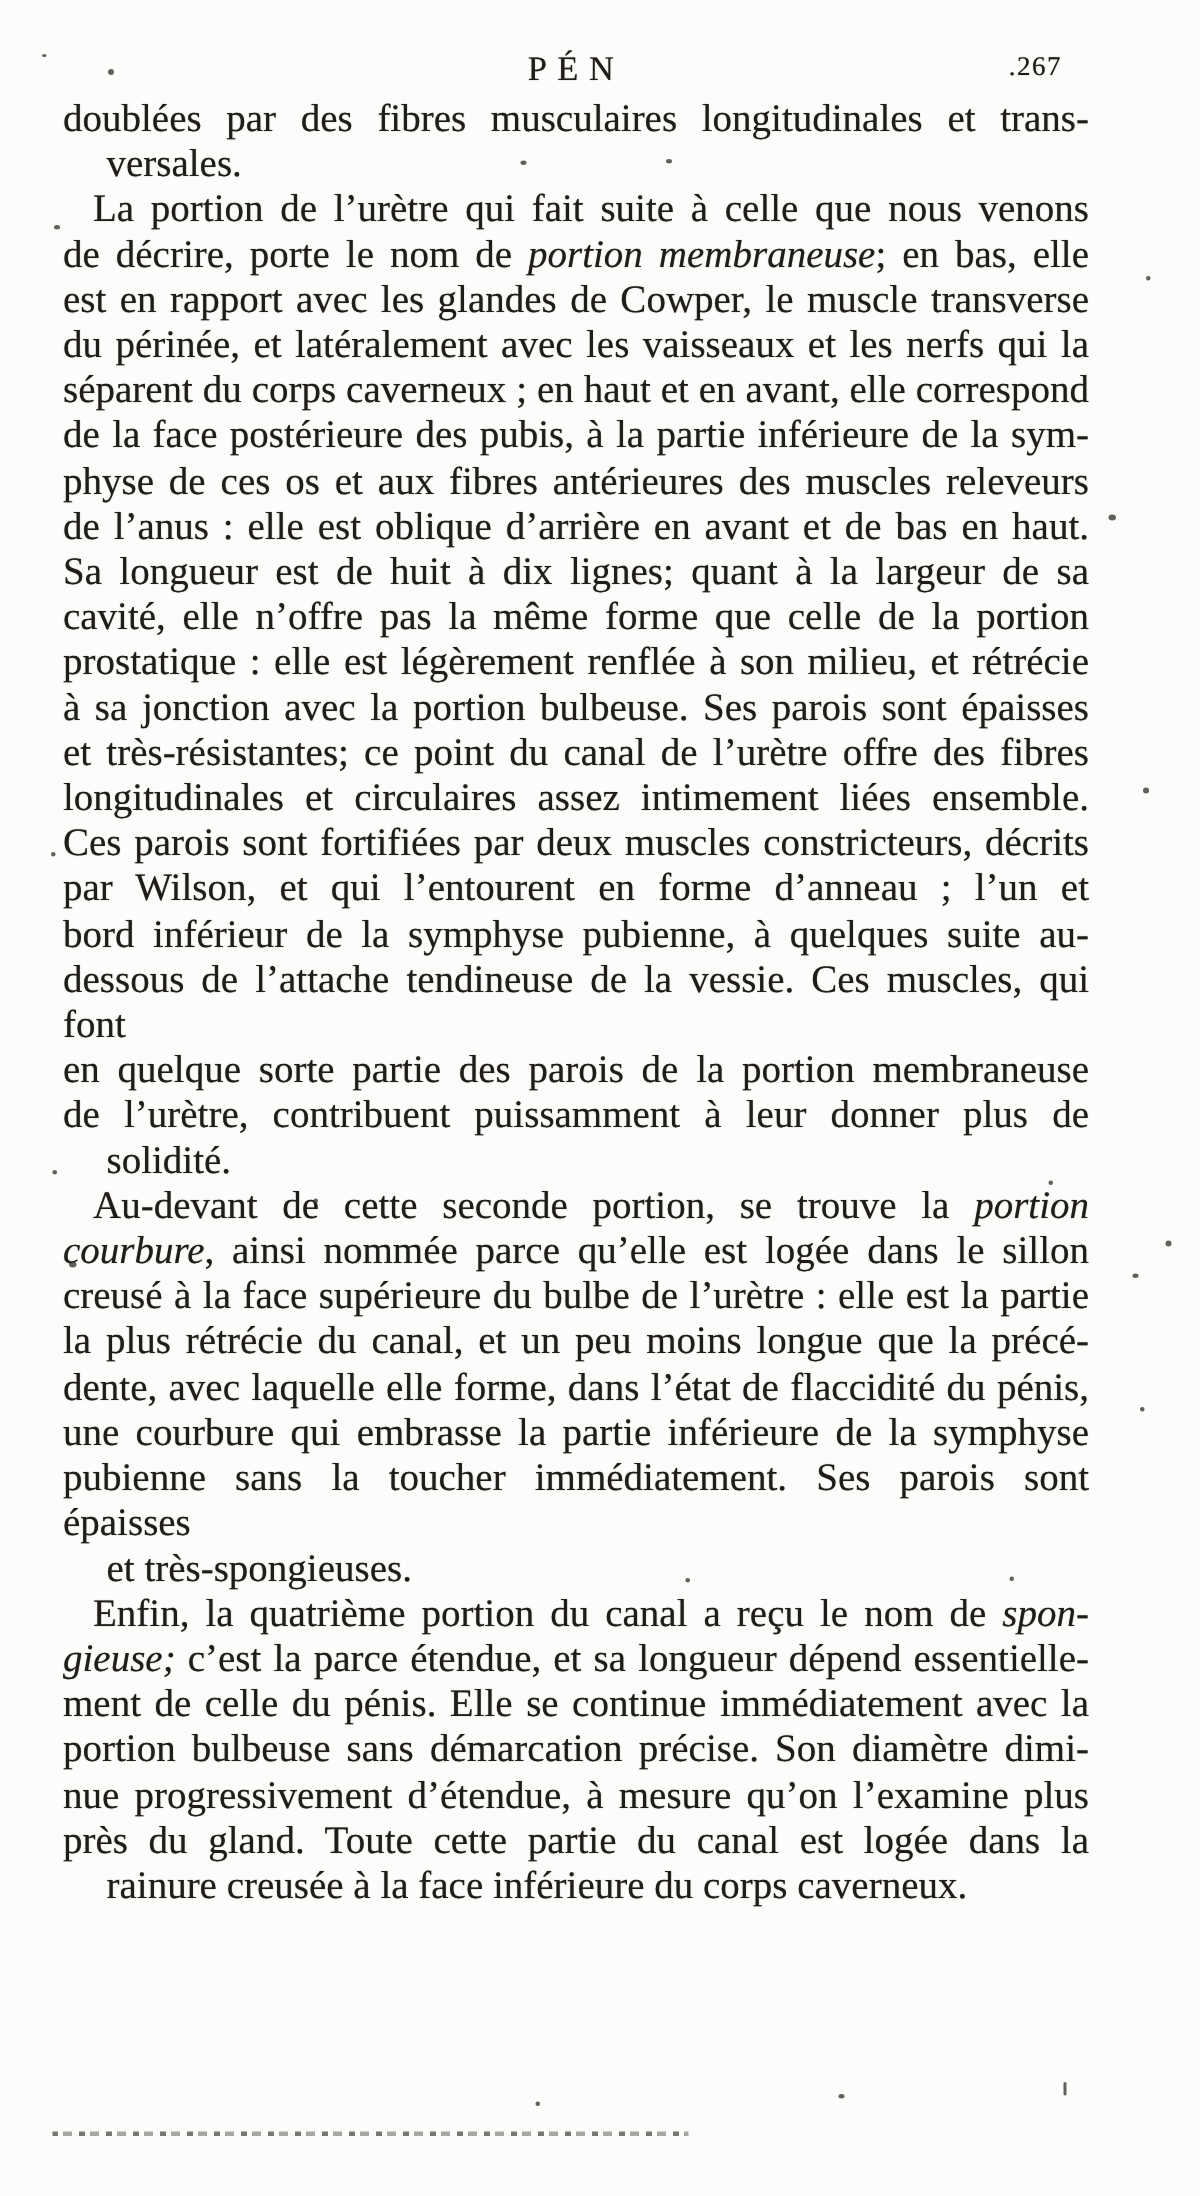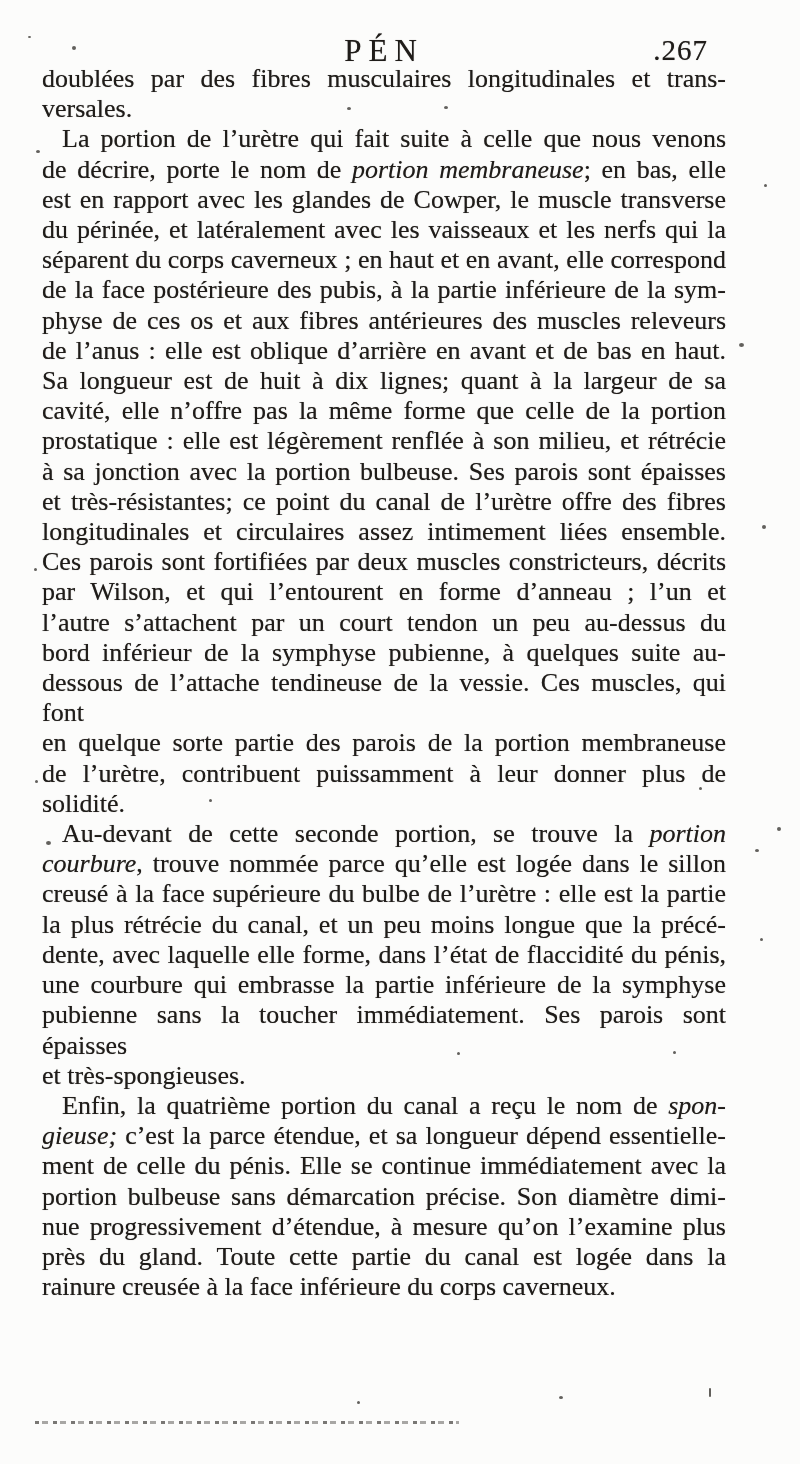--- a/index.html
+++ b/index.html
@@ -16,49 +16,50 @@
     font-family: "Liberation Serif", "DejaVu Serif", serif;
     color: #1f1c19;
   }
   
   .running-head-title {
     position: absolute;
     left: 42px;
     top: 33px;
     width: 684px;
     text-align: center;
-    font-size: 31px;
+    font-size: 23px;
     letter-spacing: 7px;
     text-shadow: 0 0 0.7px rgba(28,25,22,0.65);
   }
   .running-head-page {
     position: absolute;
     top: 34px;
     right: 92px;
-    font-size: 29px;
+    font-size: 18px;
     letter-spacing: 1px;
     text-shadow: 0 0 0.7px rgba(28,25,22,0.65);
   }
   
   .text-column {
     position: absolute;
     left: 42px;
     top: 64px;
     width: 684px;
     font-size: 26px;
     line-height: 30.2px;
     text-shadow: 0 0 0.7px rgba(30,27,23,0.6);
   }
   .line {
     text-align: justify;
     text-align-last: justify;
     white-space: normal;
   }
   .line.last {
     text-align-last: left;
+    margin-left: 29px;
   }
   .line.indent {
     text-indent: 20px;
   }
   .it {
     font-style: italic;
   }
   
   .speck {
     position: absolute;
@@ -104,28 +105,27 @@
       <div class="line"><span>physe de ces os et aux fibres antérieures des muscles releveurs</span></div>
       <div class="line"><span>de l’anus : elle est oblique d’arrière en avant et de bas en haut.</span></div>
       <div class="line"><span>Sa longueur est de huit à dix lignes; quant à la largeur de sa</span></div>
       <div class="line"><span>cavité, elle n’offre pas la même forme que celle de la portion</span></div>
       <div class="line"><span>prostatique : elle est légèrement renflée à son milieu, et rétrécie</span></div>
       <div class="line"><span>à sa jonction avec la portion bulbeuse. Ses parois sont épaisses</span></div>
       <div class="line"><span>et très-résistantes; ce point du canal de l’urètre offre des fibres</span></div>
       <div class="line"><span>longitudinales et circulaires assez intimement liées ensemble.</span></div>
       <div class="line"><span>Ces parois sont fortifiées par deux muscles constricteurs, décrits</span></div>
       <div class="line"><span>par Wilson, et qui l’entourent en forme d’anneau ; l’un et</span></div>
-      <div class="line"><span>l’autre s’attachent par un court tendon un peu au-dessus du</span></div>
       <div class="line"><span>bord inférieur de la symphyse pubienne, à quelques suite au-</span></div>
       <div class="line"><span>dessous de l’attache tendineuse de la vessie. Ces muscles, qui font</span></div>
       <div class="line"><span>en quelque sorte partie des parois de la portion membraneuse</span></div>
       <div class="line"><span>de l’urètre, contribuent puissamment à leur donner plus de</span></div>
       <div class="line last"><span>solidité.</span></div>
       <div class="line indent"><span>Au-devant de cette seconde portion, se trouve la </span><span class="it">portion</span></div>
-      <div class="line"><span class="it">courbure</span><span>, trouve nommée parce qu’elle est logée dans le sillon</span></div>
+      <div class="line"><span class="it">courbure</span><span>, ainsi nommée parce qu’elle est logée dans le sillon</span></div>
       <div class="line"><span>creusé à la face supérieure du bulbe de l’urètre : elle est la partie</span></div>
       <div class="line"><span>la plus rétrécie du canal, et un peu moins longue que la précé-</span></div>
       <div class="line"><span>dente, avec laquelle elle forme, dans l’état de flaccidité du pénis,</span></div>
       <div class="line"><span>une courbure qui embrasse la partie inférieure de la symphyse</span></div>
       <div class="line"><span>pubienne sans la toucher immédiatement. Ses parois sont épaisses</span></div>
       <div class="line last"><span>et très-spongieuses.</span></div>
       <div class="line indent"><span>Enfin, la quatrième portion du canal a reçu le nom de </span><span class="it">spon-</span></div>
       <div class="line"><span class="it">gieuse;</span><span> c’est la parce étendue, et sa longueur dépend essentielle-</span></div>
       <div class="line"><span>ment de celle du pénis. Elle se continue immédiatement avec la</span></div>
       <div class="line"><span>portion bulbeuse sans démarcation précise. Son diamètre dimi-</span></div>

